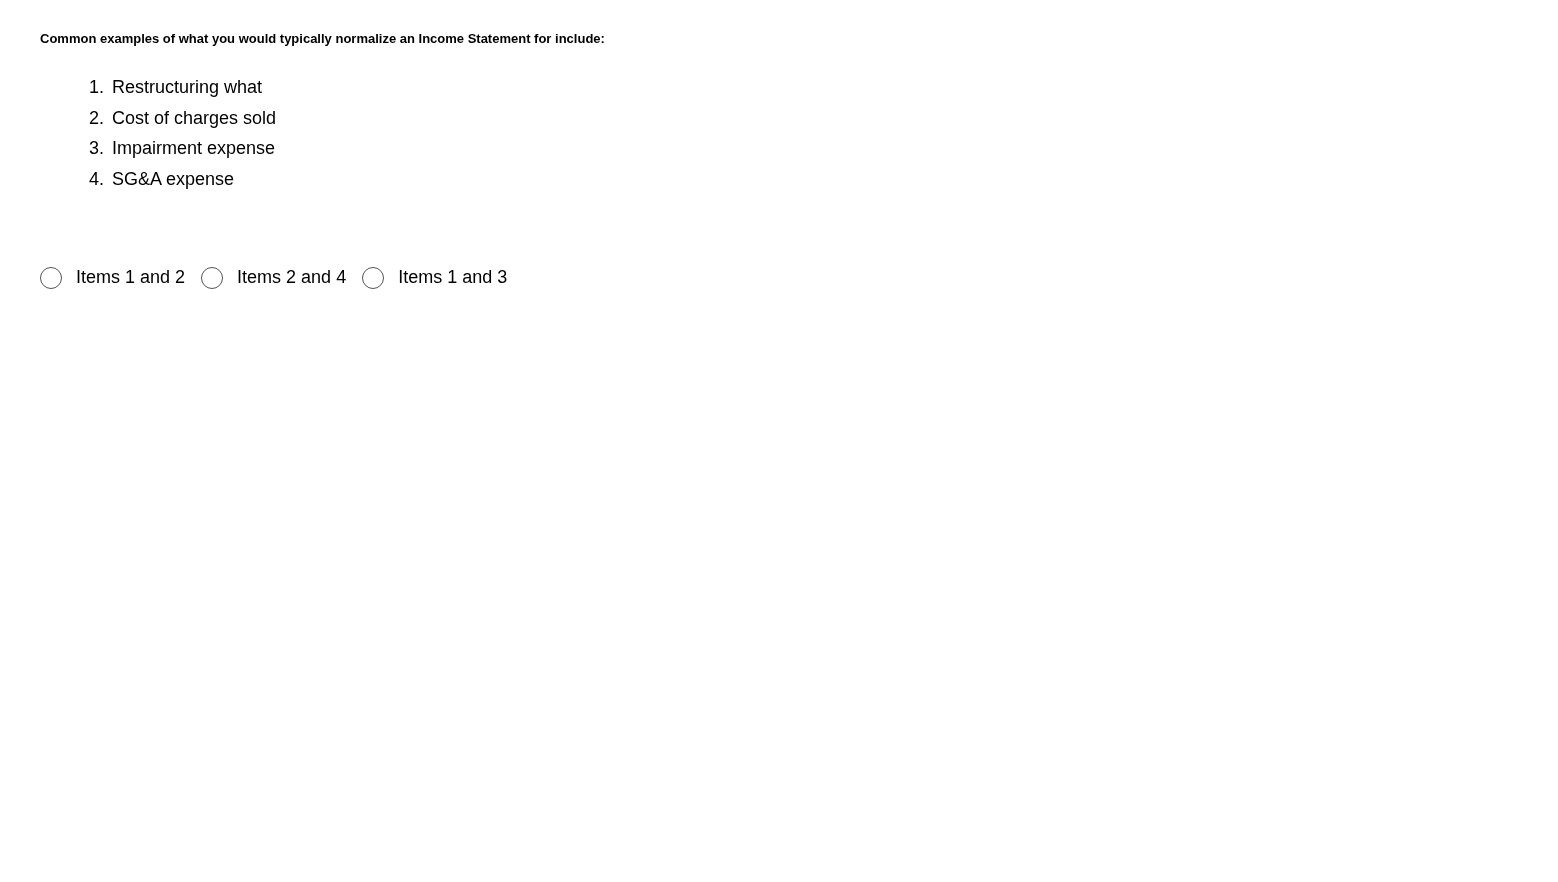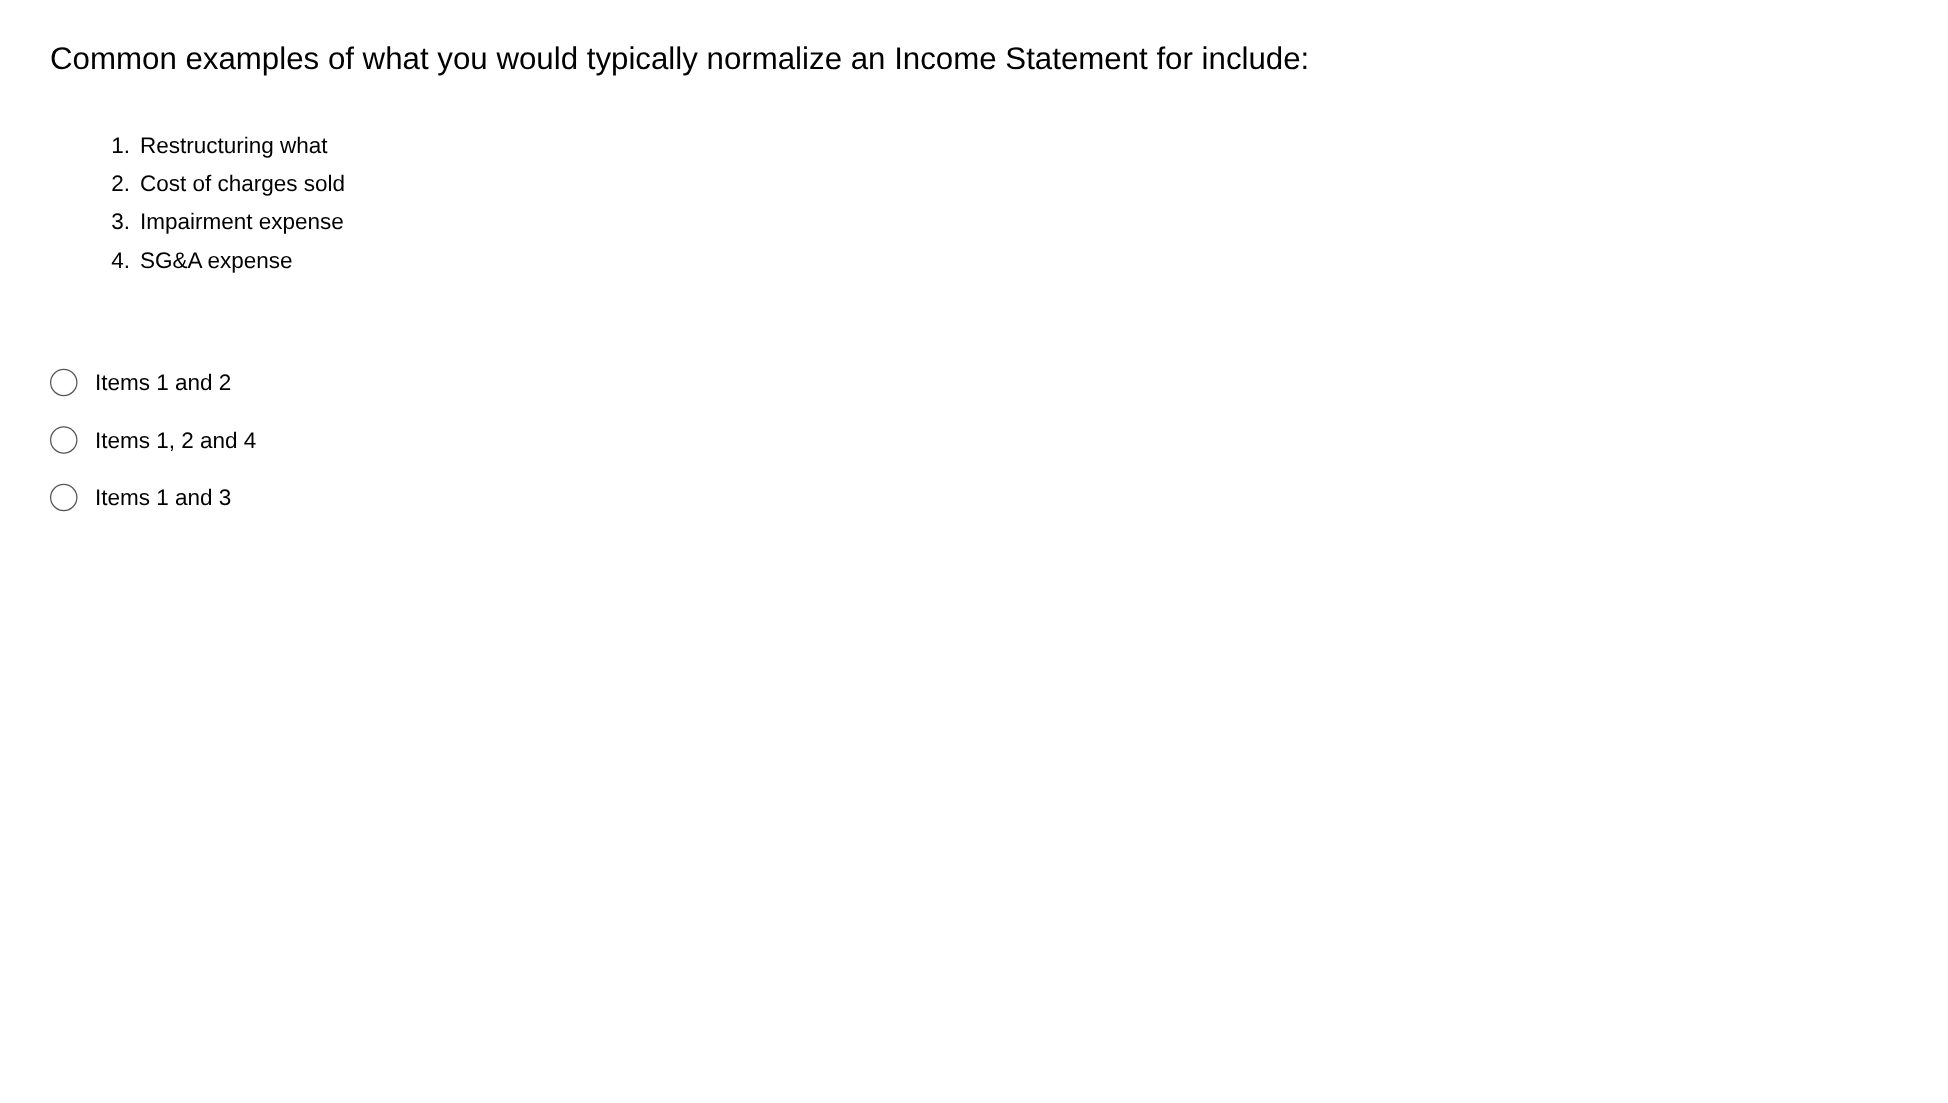--- a/index.html
+++ b/index.html
@@ -12,23 +12,23 @@
       font-family: Arial, sans-serif;
       font-size: 18px;
       background: #ffffff;
       color: #000000;
       padding: 30px 40px;
       width: 1558px;
       min-height: 882px;
     }
 
     .question-text {
-      font-weight: normal;
-      font-size: 25px;
-      margin-bottom: 36px;
+      font-weight: bold;
+      font-size: 13px;
+      margin-bottom: 24px;
       line-height: 1.4;
     }
 
     .numbered-list {
       list-style: none;
       margin-left: 40px;
       margin-bottom: 40px;
     }
 
     .numbered-list li {
@@ -39,22 +39,22 @@
     }
 
     .list-num {
       min-width: 24px;
       text-align: right;
     }
 
     .options-container {
       margin-top: 60px;
       display: flex;
-      flex-direction: column;
-      gap: 0px;
+      flex-direction: row;
+      gap: 16px;
     }
 
     .option-row {
       display: flex;
       align-items: center;
       gap: 14px;
       padding: 12px 0;
       cursor: pointer;
     }
 
@@ -99,19 +99,19 @@
   </li>
 </ol>
 
 <div class="options-container">
   <label class="option-row">
     <span class="radio-circle"></span>
     <span class="option-label">Items 1 and 2</span>
   </label>
   <label class="option-row">
     <span class="radio-circle"></span>
-    <span class="option-label">Items 1, 2 and 4</span>
+    <span class="option-label">Items 2 and 4</span>
   </label>
   <label class="option-row">
     <span class="radio-circle"></span>
     <span class="option-label">Items 1 and 3</span>
   </label>
 </div>
 
 </body></html>

